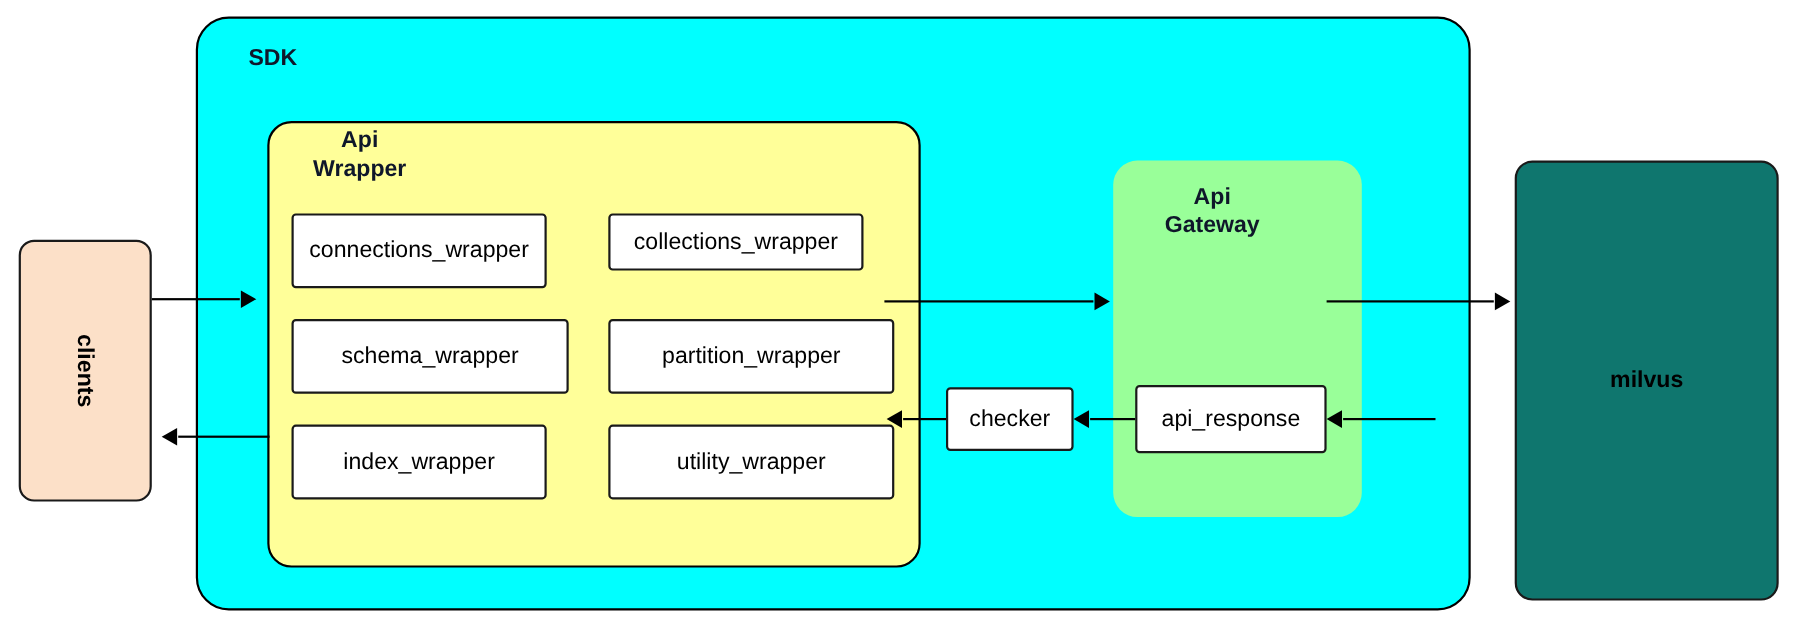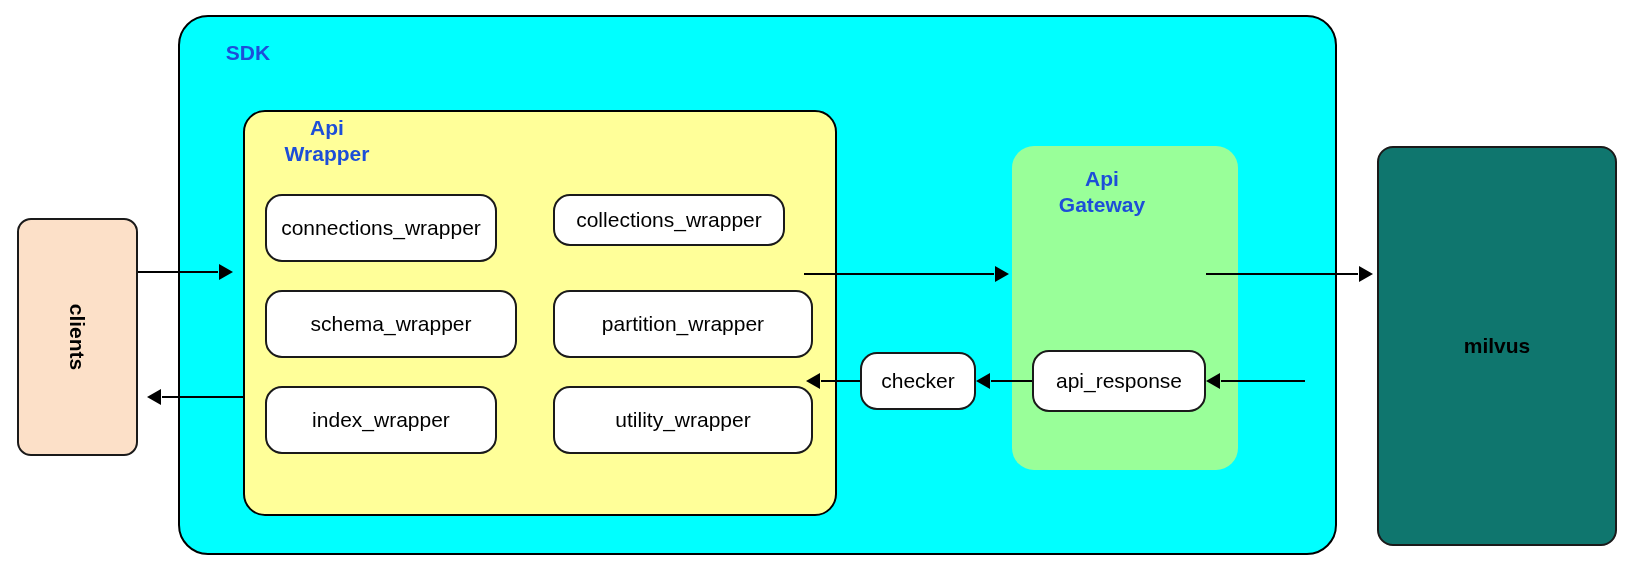--- a/index.html
+++ b/index.html
@@ -31,32 +31,32 @@
     border-radius: 22px;
   }
   .container-gateway {
     border: none;
     border-radius: 22px;
   }
   .container-label {
     position: absolute;
     font-weight: bold;
     font-size: 21px;
-    color: #1d4ed8;
+    color: #0f172a;
     line-height: 1.25;
     text-align: center;
     white-space: pre-line;
   }
   
   .node {
     position: absolute;
     box-sizing: border-box;
     background: #ffffff;
     border: 2px solid #1a1a1a;
-    border-radius: 17px;
+    border-radius: 4px;
     display: flex;
     align-items: center;
     justify-content: center;
     font-size: 21px;
     color: #000000;
     text-align: center;
   }
   .node-plain {
     font-weight: normal;
   }

